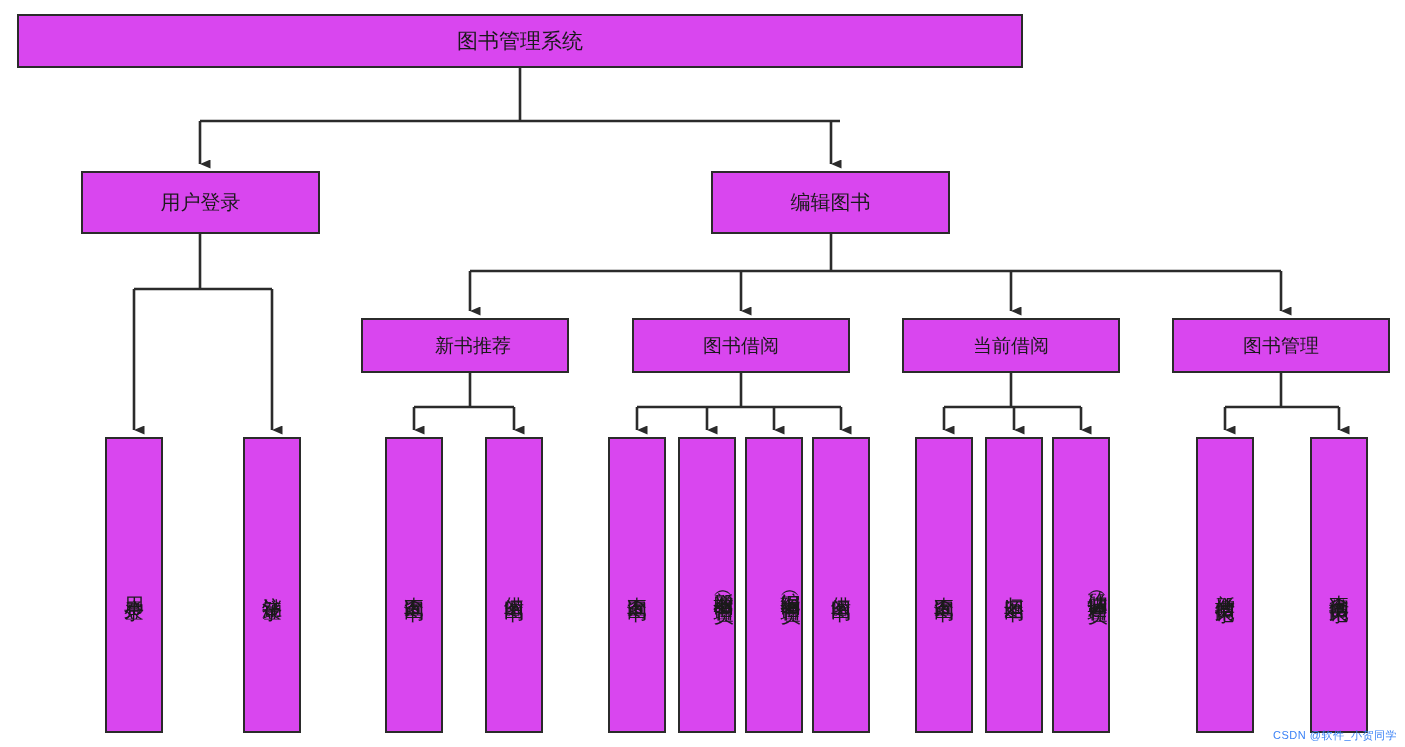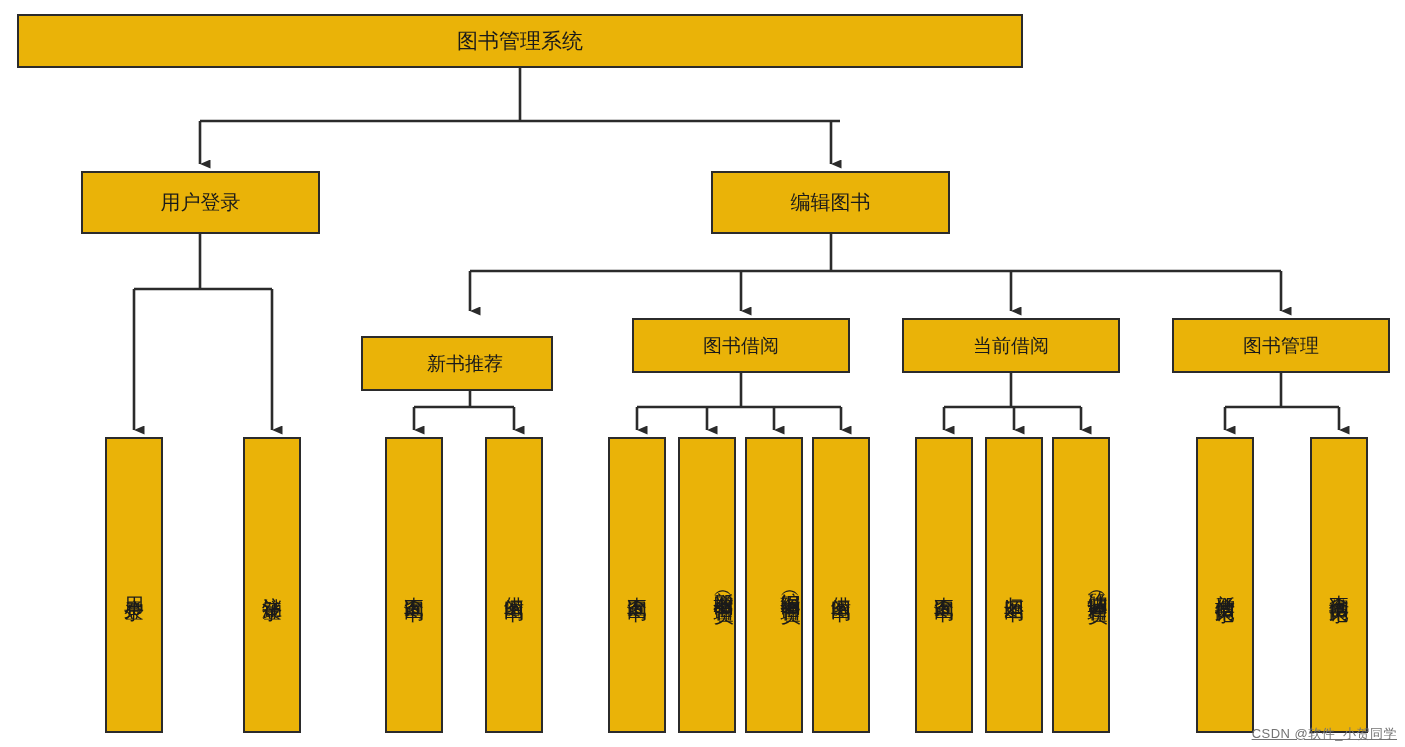--- a/index.html
+++ b/index.html
@@ -21,21 +21,21 @@
     position: absolute;
     left: 0;
     top: 0;
     width: 1405px;
     height: 747px;
     pointer-events: none;
   }
   .node {
     position: absolute;
     box-sizing: border-box;
-    background: #eab308;
+    background: #d946ef;
     border: 2px solid #2b2b2b;
     display: flex;
     align-items: center;
     justify-content: center;
     color: #1a1a1a;
     text-align: center;
   }
   .node.root {
     font-size: 21px;
   }
@@ -60,25 +60,24 @@
     justify-content: center;
   }
   .leaf-text {
     display: block;
     white-space: nowrap;
   }
   #watermark {
     position: absolute;
     right: 8px;
     bottom: 4px;
-    font-size: 13px;
-    color: #737373;
+    font-size: 11px;
+    color: #3b82f6;
     letter-spacing: 0.5px;
     white-space: nowrap;
-    text-decoration: underline;
   }
 </style>
 </head>
 <body>
 
 <div id="canvas">
 
   <svg id="edges" viewBox="0 0 1405 747" width="1405" height="747" aria-hidden="true">
     <defs>
       <marker id="arw" markerWidth="9" markerHeight="11" refX="4.5" refY="10.5" orient="auto" markerUnits="userSpaceOnUse">
@@ -133,21 +132,21 @@
     <span>图书管理系统</span>
   </div>
 
   <div class="node level1" id="node-l1-0" style="left: 81px; top: 171px; width: 239px; height: 63px;">
     <span>用户登录</span>
   </div>
   <div class="node level1" id="node-l1-1" style="left: 711px; top: 171px; width: 239px; height: 63px;">
     <span>编辑图书</span>
   </div>
 
-  <div class="node level2" id="node-l2-0" style="left: 361px; top: 336px; width: 192px; height: 55px; padding-left: 16px;">
+  <div class="node level2" id="node-l2-0" style="left: 361px; top: 318px; width: 208px; height: 55px; padding-left: 16px;">
     <span>新书推荐</span>
   </div>
   <div class="node level2" id="node-l2-1" style="left: 632px; top: 318px; width: 218px; height: 55px;">
     <span>图书借阅</span>
   </div>
   <div class="node level2" id="node-l2-2" style="left: 902px; top: 318px; width: 218px; height: 55px;">
     <span>当前借阅</span>
   </div>
   <div class="node level2" id="node-l2-3" style="left: 1172px; top: 318px; width: 218px; height: 55px;">
     <span>图书管理</span>

